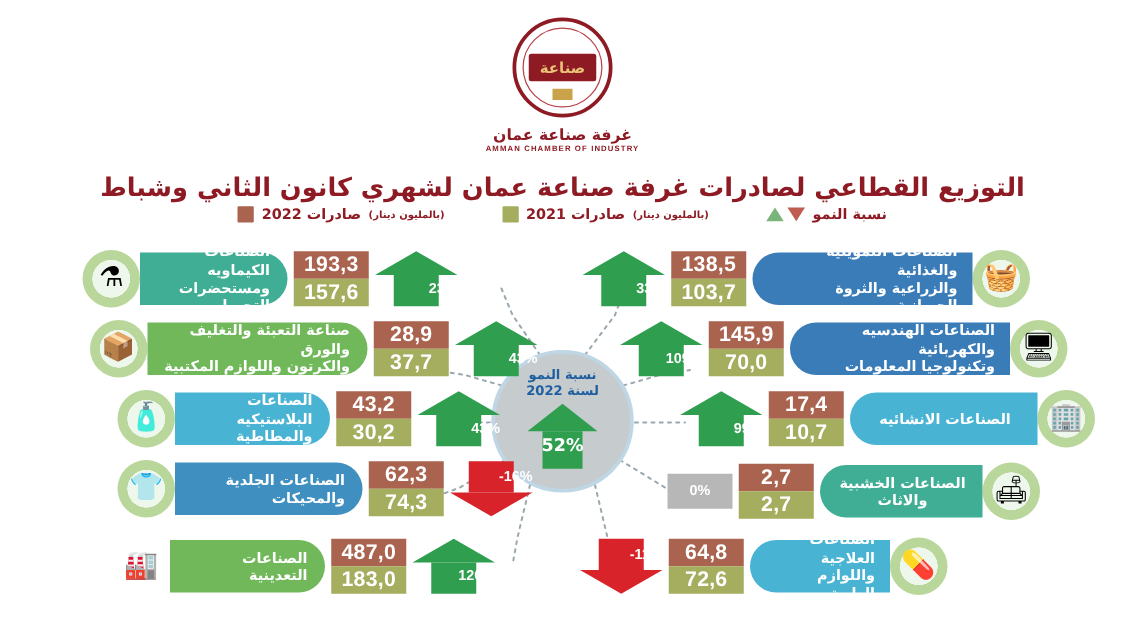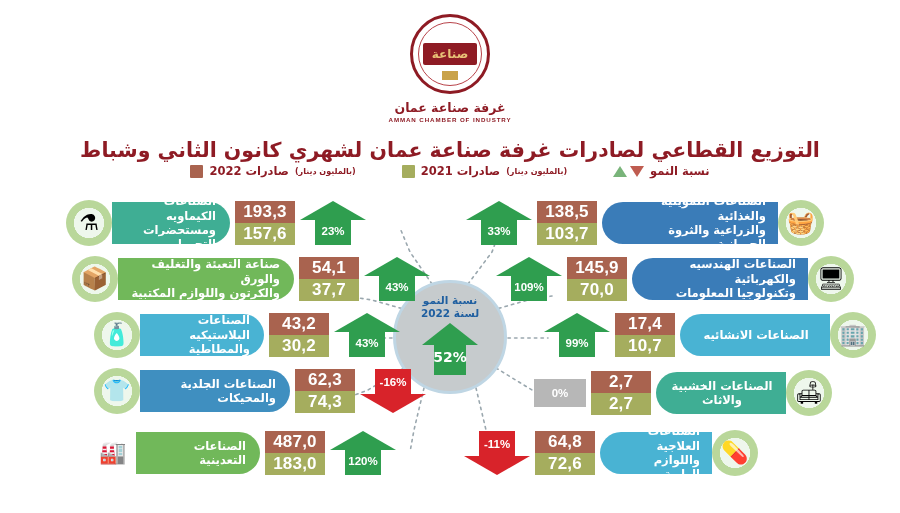--- a/index.html
+++ b/index.html
@@ -51,21 +51,21 @@
   svg.links{position:absolute;inset:0;width:900px;height:513px;pointer-events:none;}
 
   
   .row{position:absolute;display:flex;align-items:center;height:46px;}
   .row.left{flex-direction:row;}      
   .row.right{flex-direction:row;}
 
   .arrow{position:relative;width:66px;height:44px;flex:0 0 auto;}
   .arrow .ah{position:absolute;left:0;width:0;height:0;}
   .arrow .ab{position:absolute;}
-  .arrow .av{position:absolute;width:100%;text-align:center;color:#fff;font-size:11.5px;font-weight:bold;
+  .arrow .av{position:absolute;width:100%;text-align:right;color:#fff;font-size:11.5px;font-weight:bold;
         font-family:"Liberation Sans",sans-serif;direction:ltr;}
   .arrow.up .ah{top:0;border-left:33px solid transparent;border-right:33px solid transparent;border-bottom:19px solid #2f9e4f;}
   .arrow.up .ab{top:19px;left:15px;width:36px;height:25px;background:#2f9e4f;}
   .arrow.up .av{top:24px;}
   .arrow.down .ah{bottom:0;border-left:33px solid transparent;border-right:33px solid transparent;border-top:19px solid #d8232a;}
   .arrow.down .ab{top:0;left:15px;width:36px;height:25px;background:#d8232a;}
   .arrow.down .av{top:7px;}
   .zero-box{width:52px;height:28px;background:#b7b7b7;display:flex;align-items:center;justify-content:center;
        color:#fff;font-size:11.5px;font-weight:bold;font-family:"Liberation Sans",sans-serif;direction:ltr;}
 
@@ -180,21 +180,21 @@
   </div>
 
   <div class="row left" style="top:256px;right:470px;">
     <div class="arrow up">
       <div class="ah"></div>
         <div class="ab"></div>
       <div class="av">43%</div>
     </div>
     <div class="gap6"></div>
     <div class="nums">
-      <div class="num n22">54,1</div>
+      <div class="num n22">28,9</div>
       <div class="num n21">37,7</div>
     </div>
     <div class="gap6"></div>
     <div class="bar" style="background:#71b85a;width:176px">
       <div>
         <div>صناعة التعبئة والتغليف والورق</div>
         <div>والكرتون واللوازم المكتبية</div>
       </div>
     </div>
     <div class="icon">

